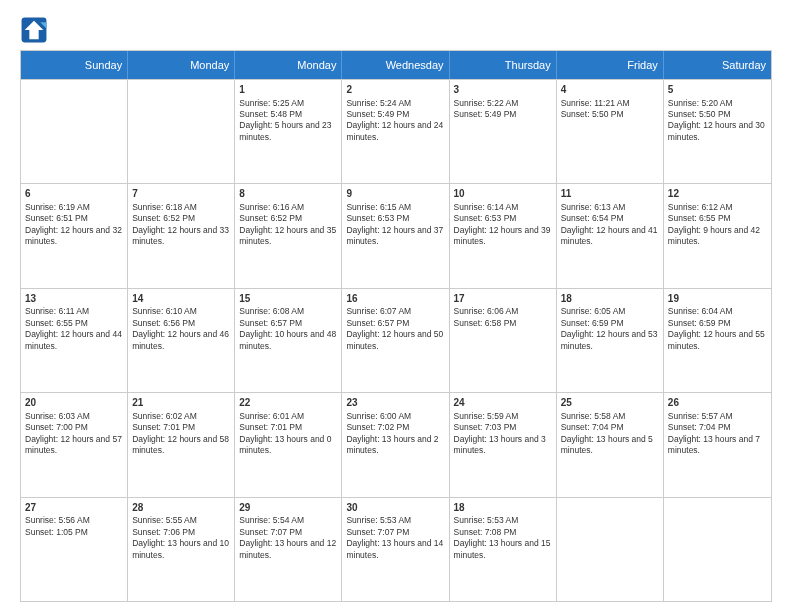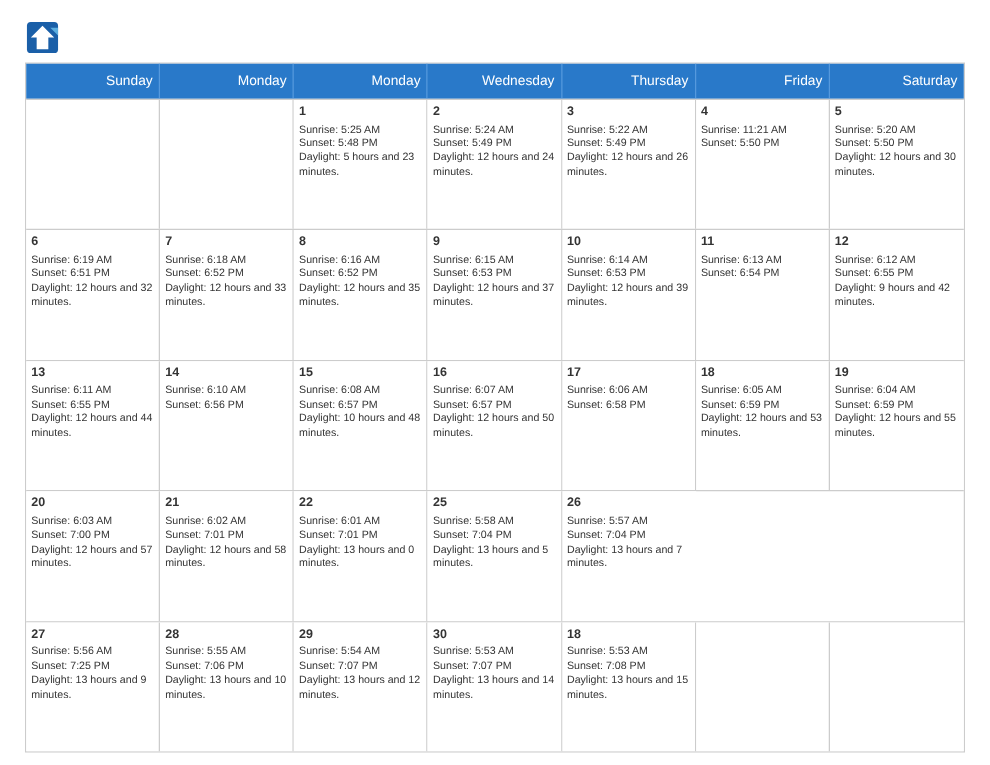--- a/index.html
+++ b/index.html
@@ -151,21 +151,20 @@
           <div class="cal-cell">
             <span class="day-num">2</span>
             <span class="cell-line">Sunrise: 5:24 AM</span>
             <span class="cell-line">Sunset: 5:49 PM</span>
             <span class="cell-line">Daylight: 12 hours and 24 minutes.</span>
           </div>
           <div class="cal-cell">
             <span class="day-num">3</span>
             <span class="cell-line">Sunrise: 5:22 AM</span>
             <span class="cell-line">Sunset: 5:49 PM</span>
-            <span class="cell-line">Daylight: 12 hours and 26 minutes.</span>
           </div>
           <div class="cal-cell">
             <span class="day-num">4</span>
             <span class="cell-line">Sunrise: 11:21 AM</span>
             <span class="cell-line">Sunset: 5:50 PM</span>
           </div>
           <div class="cal-cell">
             <span class="day-num">5</span>
             <span class="cell-line">Sunrise: 5:20 AM</span>
             <span class="cell-line">Sunset: 5:50 PM</span>
@@ -200,39 +199,41 @@
           <div class="cal-cell">
             <span class="day-num">10</span>
             <span class="cell-line">Sunrise: 6:14 AM</span>
             <span class="cell-line">Sunset: 6:53 PM</span>
             <span class="cell-line">Daylight: 12 hours and 39 minutes.</span>
           </div>
           <div class="cal-cell">
             <span class="day-num">11</span>
             <span class="cell-line">Sunrise: 6:13 AM</span>
             <span class="cell-line">Sunset: 6:54 PM</span>
+            <span class="cell-line">Daylight: 12 hours and 41 minutes.</span>
           </div>
           <div class="cal-cell">
             <span class="day-num">12</span>
             <span class="cell-line">Sunrise: 6:12 AM</span>
             <span class="cell-line">Sunset: 6:55 PM</span>
             <span class="cell-line">Daylight: 9 hours and 42 minutes.</span>
           </div>
         </div>
         <div class="cal-row">
           <div class="cal-cell">
             <span class="day-num">13</span>
             <span class="cell-line">Sunrise: 6:11 AM</span>
             <span class="cell-line">Sunset: 6:55 PM</span>
             <span class="cell-line">Daylight: 12 hours and 44 minutes.</span>
           </div>
           <div class="cal-cell">
             <span class="day-num">14</span>
             <span class="cell-line">Sunrise: 6:10 AM</span>
             <span class="cell-line">Sunset: 6:56 PM</span>
+            <span class="cell-line">Daylight: 12 hours and 46 minutes.</span>
           </div>
           <div class="cal-cell">
             <span class="day-num">15</span>
             <span class="cell-line">Sunrise: 6:08 AM</span>
             <span class="cell-line">Sunset: 6:57 PM</span>
             <span class="cell-line">Daylight: 10 hours and 48 minutes.</span>
           </div>
           <div class="cal-cell">
             <span class="day-num">16</span>
             <span class="cell-line">Sunrise: 6:07 AM</span>
@@ -270,38 +271,49 @@
             <span class="cell-line">Sunset: 7:01 PM</span>
             <span class="cell-line">Daylight: 12 hours and 58 minutes.</span>
           </div>
           <div class="cal-cell">
             <span class="day-num">22</span>
             <span class="cell-line">Sunrise: 6:01 AM</span>
             <span class="cell-line">Sunset: 7:01 PM</span>
             <span class="cell-line">Daylight: 13 hours and 0 minutes.</span>
           </div>
           <div class="cal-cell">
+            <span class="day-num">23</span>
+            <span class="cell-line">Sunrise: 6:00 AM</span>
+            <span class="cell-line">Sunset: 7:02 PM</span>
+            <span class="cell-line">Daylight: 13 hours and 2 minutes.</span>
+          </div>
+          <div class="cal-cell">
+            <span class="day-num">24</span>
+            <span class="cell-line">Sunrise: 5:59 AM</span>
+            <span class="cell-line">Sunset: 7:03 PM</span>
+            <span class="cell-line">Daylight: 13 hours and 3 minutes.</span>
+          </div>
+          <div class="cal-cell">
             <span class="day-num">25</span>
             <span class="cell-line">Sunrise: 5:58 AM</span>
             <span class="cell-line">Sunset: 7:04 PM</span>
             <span class="cell-line">Daylight: 13 hours and 5 minutes.</span>
           </div>
           <div class="cal-cell">
             <span class="day-num">26</span>
             <span class="cell-line">Sunrise: 5:57 AM</span>
             <span class="cell-line">Sunset: 7:04 PM</span>
             <span class="cell-line">Daylight: 13 hours and 7 minutes.</span>
           </div>
         </div>
         <div class="cal-row">
           <div class="cal-cell">
             <span class="day-num">27</span>
             <span class="cell-line">Sunrise: 5:56 AM</span>
-            <span class="cell-line">Sunset: 7:25 PM</span>
-            <span class="cell-line">Daylight: 13 hours and 9 minutes.</span>
+            <span class="cell-line">Sunset: 1:05 PM</span>
           </div>
           <div class="cal-cell">
             <span class="day-num">28</span>
             <span class="cell-line">Sunrise: 5:55 AM</span>
             <span class="cell-line">Sunset: 7:06 PM</span>
             <span class="cell-line">Daylight: 13 hours and 10 minutes.</span>
           </div>
           <div class="cal-cell">
             <span class="day-num">29</span>
             <span class="cell-line">Sunrise: 5:54 AM</span>

